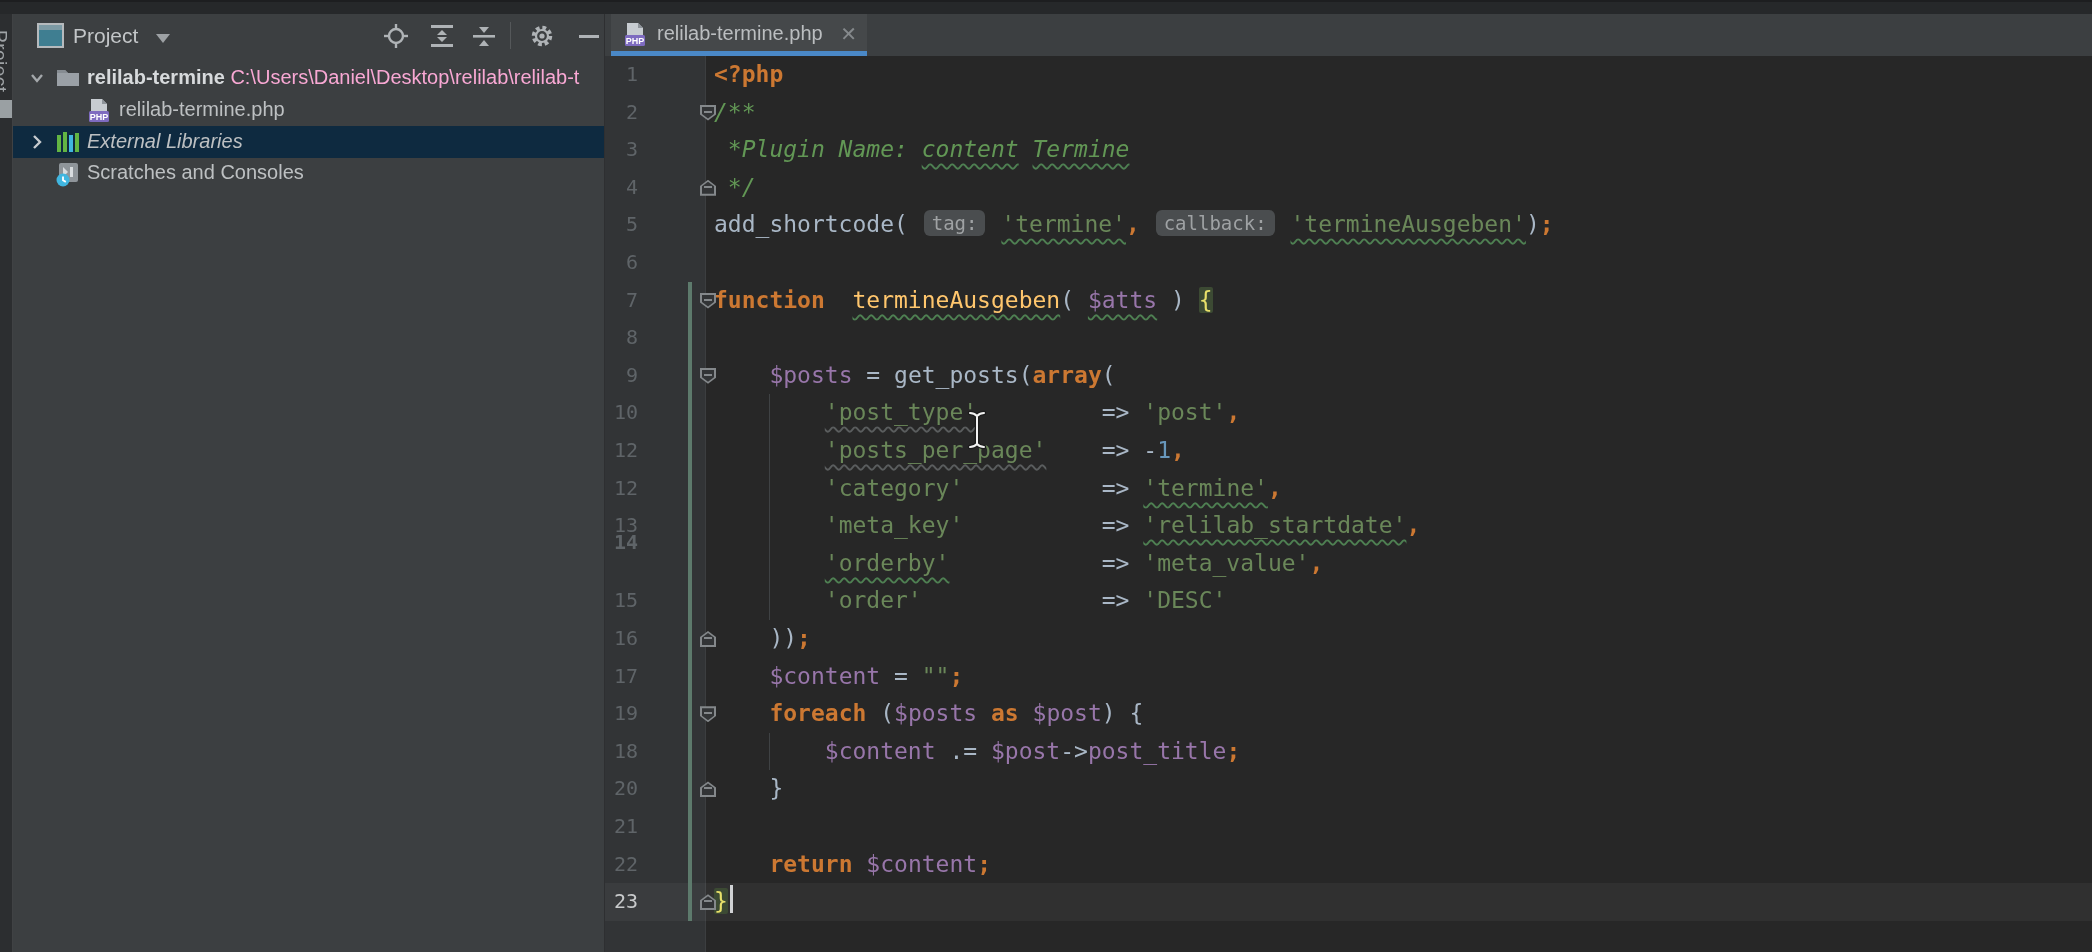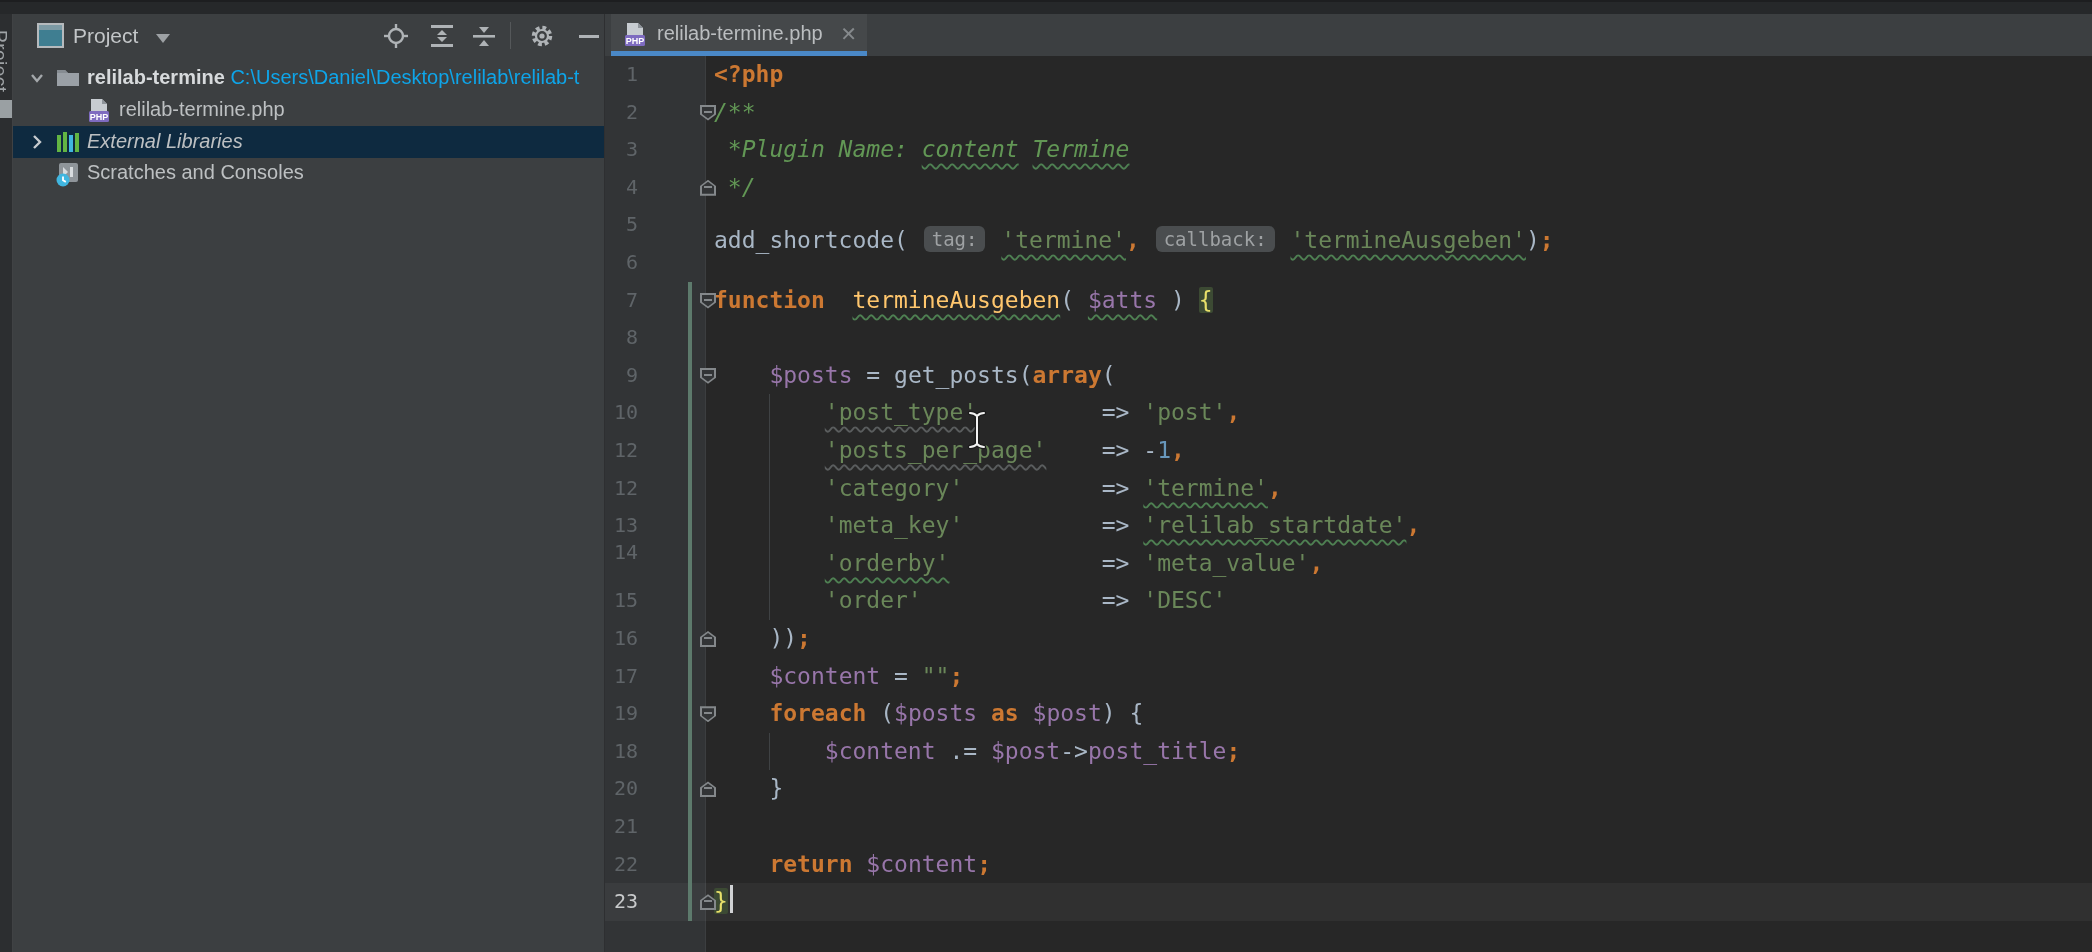--- a/index.html
+++ b/index.html
@@ -28,21 +28,21 @@
   .hdr-btn { position:absolute; top:8px; width:30px; height:28px; }
   .hdr-sep { position:absolute; left:497px; top:8px; width:1px; height:27px; background:#55585a; }
 
   
   .tree-row { position:absolute; left:0; width:100%; height:32px; white-space:nowrap; overflow:hidden; }
   .tree-row.selected { background:#0e2a40; }
   .tr-chevron { position:absolute; left:14px; top:6px; width:20px; height:20px; }
   .tr-icon { position:absolute; top:4px; width:26px; height:24px; }
   .tr-label { position:absolute; top:4px; color:#bdc0c2; font-size:20px; }
   .tr-label.bold { font-weight:bold; color:#d7dadc; }
-  .tr-path { color:#0ea5e9; font-weight:normal; font-size:20px; }
+  .tr-path { color:#f9a8d4; font-weight:normal; font-size:20px; }
 
   
   #editor { left:604px; top:14px; width:1488px; height:938px; background:#272727; border-left:1px solid #2e2f31; }
   #tab-bar { position:absolute; left:0; top:0; width:100%; height:42px; background:#3c3f41; }
   #tab { position:absolute; left:6px; top:0; width:256px; height:42px; background:#45484a; }
   #tab-underline { position:absolute; left:0; bottom:0; width:100%; height:5px; background:#4a88c7; }
   #tab-label { position:absolute; left:46px; top:8px; color:#bbbec0; font-size:20px; }
   #tab-close { position:absolute; right:10px; top:8px; color:#85898c; font-size:20px; }
 
   #editor-body { position:absolute; left:0; top:42px; width:100%; height:896px; }
@@ -212,21 +212,21 @@
     <div id="gutter-bg"></div>
     <div id="current-line" style="top: 827.2px;"></div>
     <div id="vcs-bar" style="top: 225.6px; height: 639.2px;"></div>
     <div class="indent-guide" style="left: 164px; top: 338.4px; height: 225.6px;" id="guide-a"></div>
     <div class="indent-guide" style="left: 164px; top: 676.8px; height: 37.6px;" id="guide-b"></div>
     <div id="code-lines">
         <div class="code-line" style="top: 0px;"><span class="c-kw">&lt;?php</span></div>
         <div class="code-line" style="top: 37.6px;"><span class="c-cmt">/**</span></div>
         <div class="code-line" style="top: 75.2px;"><span class="c-cmt"> *Plugin Name: </span><span class="c-cmt wavy">content</span><span class="c-cmt"> </span><span class="c-cmt wavy">Termine</span></div>
         <div class="code-line" style="top: 112.8px;"><span class="c-cmt"> */</span></div>
-        <div class="code-line" style="top: 150.4px; margin-top: 16px;"><span class="c-def">add_shortcode( </span><span class="c-hint">tag:</span><span class="c-def"> </span><span class="c-str wavy">'termine'</span><span class="c-kw">, </span><span class="c-hint">callback:</span><span class="c-def"> </span><span class="c-str wavy">'termineAusgeben'</span><span class="c-def">)</span><span class="c-kw">;</span></div>
+        <div class="code-line" style="top: 150.4px;"><span class="c-def">add_shortcode( </span><span class="c-hint">tag:</span><span class="c-def"> </span><span class="c-str wavy">'termine'</span><span class="c-kw">, </span><span class="c-hint">callback:</span><span class="c-def"> </span><span class="c-str wavy">'termineAusgeben'</span><span class="c-def">)</span><span class="c-kw">;</span></div>
         <div class="code-line" style="top: 188px;"></div>
         <div class="code-line" style="top: 225.6px;"><span class="c-kw">function</span><span class="c-def">  </span><span class="c-fn wavy">termineAusgeben</span><span class="c-def">( </span><span class="c-var wavy">$atts</span><span class="c-def"> ) </span><span class="c-brace">{</span></div>
         <div class="code-line" style="top: 263.2px;"></div>
         <div class="code-line" style="top: 300.8px;"><span class="c-def">    </span><span class="c-var">$posts</span><span class="c-def"> = </span><span class="c-def">get_posts(</span><span class="c-kw">array</span><span class="c-def">(</span></div>
         <div class="code-line" style="top: 338.4px;"><span class="c-def">        </span><span class="c-str wavy-dim">'post_type'</span><span class="c-def">         </span><span class="c-def">=&gt; </span><span class="c-str">'post'</span><span class="c-kw">,</span></div>
         <div class="code-line" style="top: 376px;"><span class="c-def">        </span><span class="c-str wavy-dim">'posts_per_page'</span><span class="c-def">    </span><span class="c-def">=&gt; -</span><span class="c-num">1</span><span class="c-kw">,</span></div>
         <div class="code-line" style="top: 413.6px;"><span class="c-def">        </span><span class="c-str">'category'</span><span class="c-def">          </span><span class="c-def">=&gt; </span><span class="c-str wavy">'termine'</span><span class="c-kw">,</span></div>
         <div class="code-line" style="top: 451.2px;"><span class="c-def">        </span><span class="c-str">'meta_key'</span><span class="c-def">          </span><span class="c-def">=&gt; </span><span class="c-str wavy">'relilab_startdate'</span><span class="c-kw">,</span></div>
         <div class="code-line" style="top: 488.8px;"><span class="c-def">        </span><span class="c-str wavy">'orderby'</span><span class="c-def">           </span><span class="c-def">=&gt; </span><span class="c-str">'meta_value'</span><span class="c-kw">,</span></div>
         <div class="code-line" style="top: 526.4px;"><span class="c-def">        </span><span class="c-str">'order'</span><span class="c-def">             </span><span class="c-def">=&gt; </span><span class="c-str">'DESC'</span></div>
@@ -265,21 +265,21 @@
       <div class="line-num" style="top: 300.8px;">9</div>
       <div class="fold start" style="top: 311.8px;">
         <div class="f-outer"></div>
         <div class="f-inner"></div>
         <div class="f-dash"></div>
       </div>
       <div class="line-num" style="top: 338.4px;">10</div>
       <div class="line-num" style="top: 376px;">12</div>
       <div class="line-num" style="top: 413.6px;">12</div>
       <div class="line-num" style="top: 451.2px;">13</div>
-      <div class="line-num" style="top: 478px;">14</div>
+      <div class="line-num" style="top: 468px; font-weight: bold;">14</div>
       <div class="line-num" style="top: 526.4px;">15</div>
       <div class="line-num" style="top: 564px;">16</div>
       <div class="fold end" style="top: 575px;">
         <div class="f-outer"></div>
         <div class="f-inner"></div>
         <div class="f-dash"></div>
       </div>
       <div class="line-num" style="top: 601.6px;">17</div>
       <div class="line-num" style="top: 639.2px;">19</div>
       <div class="fold start" style="top: 650.2px;">

